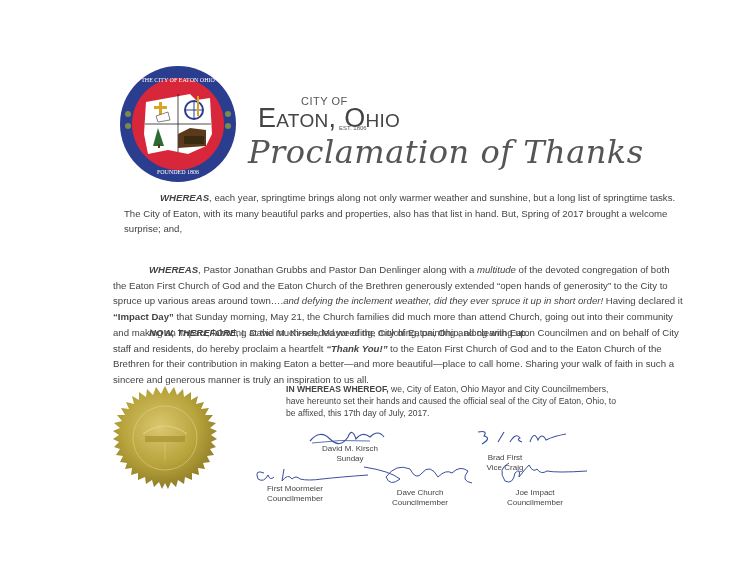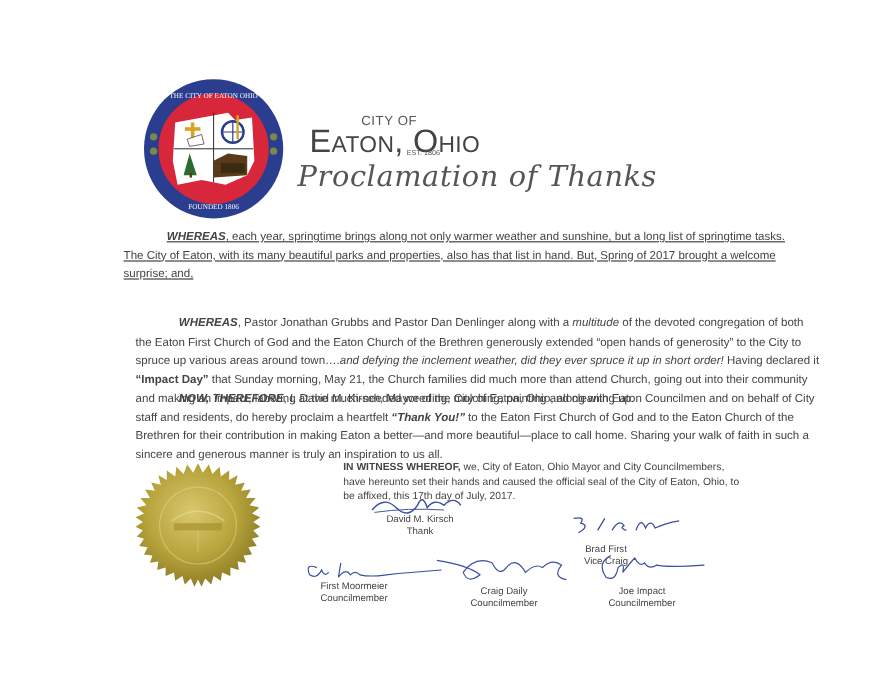--- a/index.html
+++ b/index.html
@@ -2,30 +2,30 @@
 <html><head>
 <meta charset="utf-8">
 <style>
   html, body { margin:0; padding:0; background:#ffffff; }
   body { width:742px; height:573px; position:relative; overflow:hidden; font-family:"Liberation Sans", sans-serif; color:#3a3a3a; }
   .abs { position:absolute; }
   #seal-city { left:118px; top:64px; width:120px; height:120px; }
   #city-of { left:301px; top:95px; font-size:11px; letter-spacing:0.5px; color:#555; }
   #eaton-ohio { left:258px; top:103px; font-size:27px; color:#444; font-variant:small-caps; letter-spacing:0.3px; }
   #est { left:339px; top:125px; font-size:6px; color:#555; }
-  #proclamation-title { left:248px; top:133px; font-family:"DejaVu Serif", serif; font-style:italic; font-size:24px; color:#555; letter-spacing:0.5px; }
+  #proclamation-title { left:248px; top:133px; font-family:"DejaVu Serif", serif; font-style:italic; font-size:32px; color:#555; letter-spacing:0.5px; }
   .para { left:132px; width:560px; font-size:9.6px; line-height:15.7px; color:#444; text-align:left; }
   .para .indent { display:inline-block; width:18px; }
-  #para1 { top:190px; left:103px; width:570px;text-decoration:underline; }
+  #para1 { top:190px; left:124px; width:570px; }
   #para2 { top:246px; left:113px; width:570px;margin-top:16px; }
   #para3 { top:325px; left:113px; width:570px; }
   #witness { left:286px; top:383px; width:330px; font-size:8.6px; line-height:12px; color:#444; }
   #gold-seal { left:95px; top:378px; width:140px; height:125px; }
   .sig { text-align:center; font-size:8px; line-height:10px; color:#444; }
-  #sig-kirsch { left:300px; top:409px; width:100px; }
+  #sig-kirsch { left:300px; top:425px; width:100px; }
   #sig-moore { left:460px; top:428px; width:90px; }
   #sig-moormeier { left:255px; top:478px; width:80px; }
   #sig-daily { left:380px; top:482px; width:80px; }
   #sig-renner { left:495px; top:482px; width:80px; }
 </style>
 </head>
 <body>
 
 <div id="seal-city" class="abs">
   <svg width="120" height="120" viewBox="0 0 120 120">
@@ -65,21 +65,21 @@
 
 <div id="para2" class="abs para">
   <span class="indent"></span><span class="indent"></span><b><i>WHEREAS</i></b><span>, Pastor Jonathan Grubbs and Pastor Dan Denlinger along with a </span><i>multitude</i><span> of the devoted congregation of both the Eaton First Church of God and the Eaton Church of the Brethren generously extended “open hands of generosity” to the City to spruce up various areas around town….</span><i>and defying the inclement weather, did they ever spruce it up in short order!</i><span> Having declared it </span><b>“Impact Day”</b><span> that Sunday morning, May 21, the Church families did much more than attend Church, going out into their community and making an impact, laboring at the much-needed weeding, mulching, painting and cleaning up.</span>
 </div>
 
 <div id="para3" class="abs para">
   <span class="indent"></span><span class="indent"></span><b><i>NOW, THEREFORE</i></b><span>, I, David M. Kirsch, Mayor of the City of Eaton, Ohio, along with Eaton Councilmen and on behalf of City staff and residents, do hereby proclaim a heartfelt </span><b><i>“Thank You!”</i></b><span> to the Eaton First Church of God and to the Eaton Church of the Brethren for their contribution in making Eaton a better—and more beautiful—place to call home.  Sharing your walk of faith in such a sincere and generous manner is truly an inspiration to us all.</span>
 </div>
 
 <div id="witness" class="abs">
-  <b>IN WITNESS WHEREOF,</b><span> we, City of Eaton, Ohio Mayor and City Councilmembers, have hereunto set their hands and caused the official seal of the City of Eaton, Ohio, to be affixed, this 17th day of July, 2017.</span>
+  <b>IN WHEREAS WHEREOF,</b><span> we, City of Eaton, Ohio Mayor and City Councilmembers, have hereunto set their hands and caused the official seal of the City of Eaton, Ohio, to be affixed, this 17th day of July, 2017.</span>
 </div>
 
 <div id="gold-seal" class="abs">
   <svg width="140" height="125" viewBox="0 0 140 125">
     <defs>
       <radialGradient id="gold" cx="45%" cy="40%" r="60%">
         <stop offset="0%" stop-color="#d9c870"></stop>
         <stop offset="60%" stop-color="#b8a43c"></stop>
         <stop offset="100%" stop-color="#8f7d26"></stop>
       </radialGradient>
@@ -91,21 +91,21 @@
     <line x1="70" y1="64" x2="70" y2="82" stroke="#e0d08a" stroke-width="0.8" opacity="0.6"></line>
   </svg>
 </div>
 
 <div id="sig-kirsch" class="abs sig">
   <svg width="100" height="22" viewBox="0 0 100 22">
     <path d="M10 16 Q20 4 30 14 T48 12 Q52 2 56 14 Q62 6 70 12 Q78 4 84 12" fill="none" stroke="#3b4fa0" stroke-width="1.2"></path>
     <path d="M12 18 Q40 14 70 16" fill="none" stroke="#3b4fa0" stroke-width="0.8"></path>
   </svg>
   <div style="margin-top:-6px">David M. Kirsch</div>
-  <div>Thank</div>
+  <div>Sunday</div>
 </div>
 
 <div id="sig-moore" class="abs sig">
   <svg width="110" height="22" viewBox="0 0 110 22" style="margin-left:10px">
     <path d="M8 4 Q18 2 14 8 Q22 10 12 16 M28 14 L34 4 M40 14 Q46 4 50 10 Q46 12 52 14 M60 14 Q64 2 68 12 Q72 4 76 12 Q84 8 96 6" fill="none" stroke="#3b4fa0" stroke-width="1.1"></path>
   </svg>
   <div>Brad First</div>
   <div>Vice Craig</div>
 </div>
 
@@ -114,21 +114,21 @@
     <path d="M14 10 Q4 6 8 16 Q14 20 18 12 Q20 18 24 14 M34 6 L32 18 Q38 10 42 16 Q46 12 50 16 Q58 18 72 16 Q90 14 118 12" fill="none" stroke="#3b4fa0" stroke-width="1"></path>
   </svg>
   <div style="margin-top:-4px">First Moormeier</div>
   <div>Councilmember</div>
 </div>
 
 <div id="sig-daily" class="abs sig">
   <svg width="120" height="30" viewBox="0 0 120 30" style="margin-left:-20px;margin-top:-26px">
     <path d="M4 8 Q30 12 40 20 Q30 28 26 18 Q36 4 50 10 Q56 22 62 14 Q70 4 78 18 Q86 10 92 14 Q100 6 108 12 Q100 22 112 24" fill="none" stroke="#3b4fa0" stroke-width="1"></path>
   </svg>
-  <div style="margin-top:-4px">Craig Daily</div>
+  <div style="margin-top:-4px">Dave Church</div>
   <div>Councilmember</div>
 </div>
 
 <div id="sig-renner" class="abs sig">
   <svg width="100" height="30" viewBox="0 0 100 30" style="margin-left:-4px;margin-top:-26px">
     <path d="M18 4 Q6 10 14 22 Q22 26 24 14 Q30 8 28 18 Q34 10 38 6 Q42 14 46 10 Q50 16 56 12 Q66 14 96 12" fill="none" stroke="#3b4fa0" stroke-width="1"></path>
   </svg>
   <div style="margin-top:-4px">Joe Impact</div>
   <div>Councilmember</div>
 </div>

